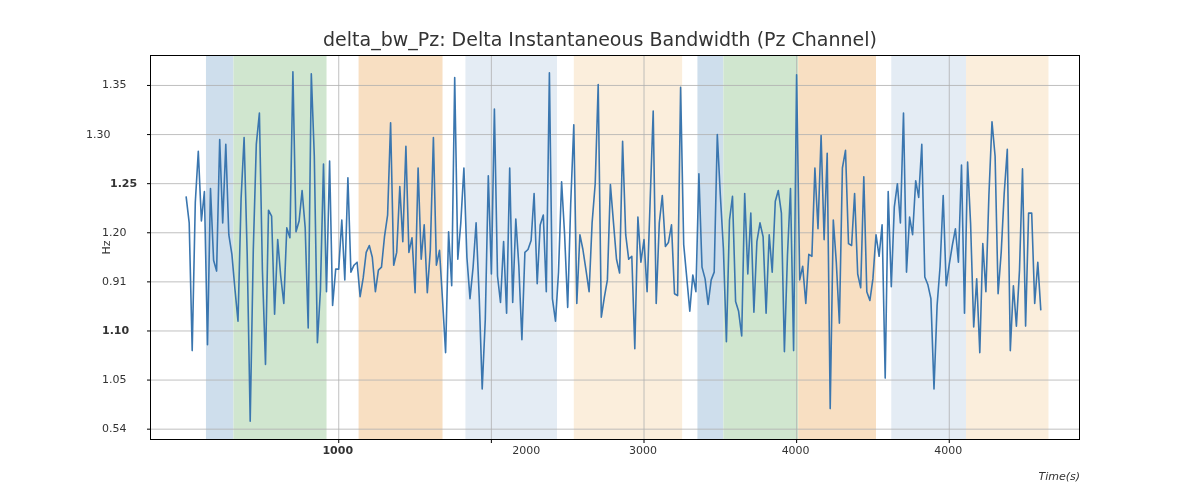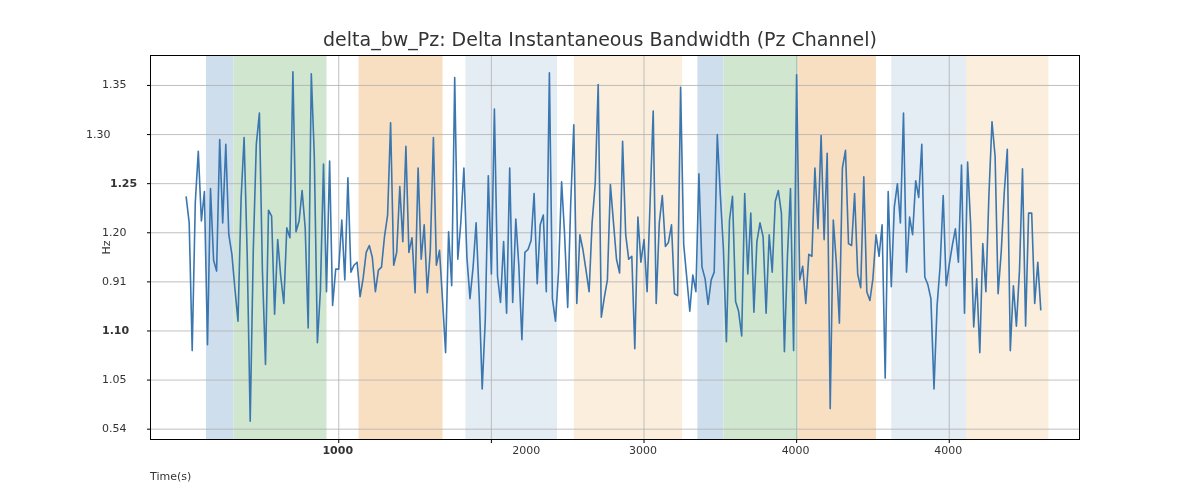--- a/index.html
+++ b/index.html
@@ -33,22 +33,23 @@
     width: 1200px;
     text-align: center;
     font-size: 19px;
     color: #333333;
   }
   .xlabel {
     position: absolute;
     top: 470px;
     left: 150px;
     width: 930px;
-    text-align: left;
+    text-align: right;
     font-size: 11px;
+    font-style: italic;
   }
   .ylabel {
     position: absolute;
     left: 100px;
     top: 55px;
     width: 385px;
     height: 14px;
     transform-origin: top left;
     transform: rotate(-90deg) translateX(-385px);
     text-align: center;

